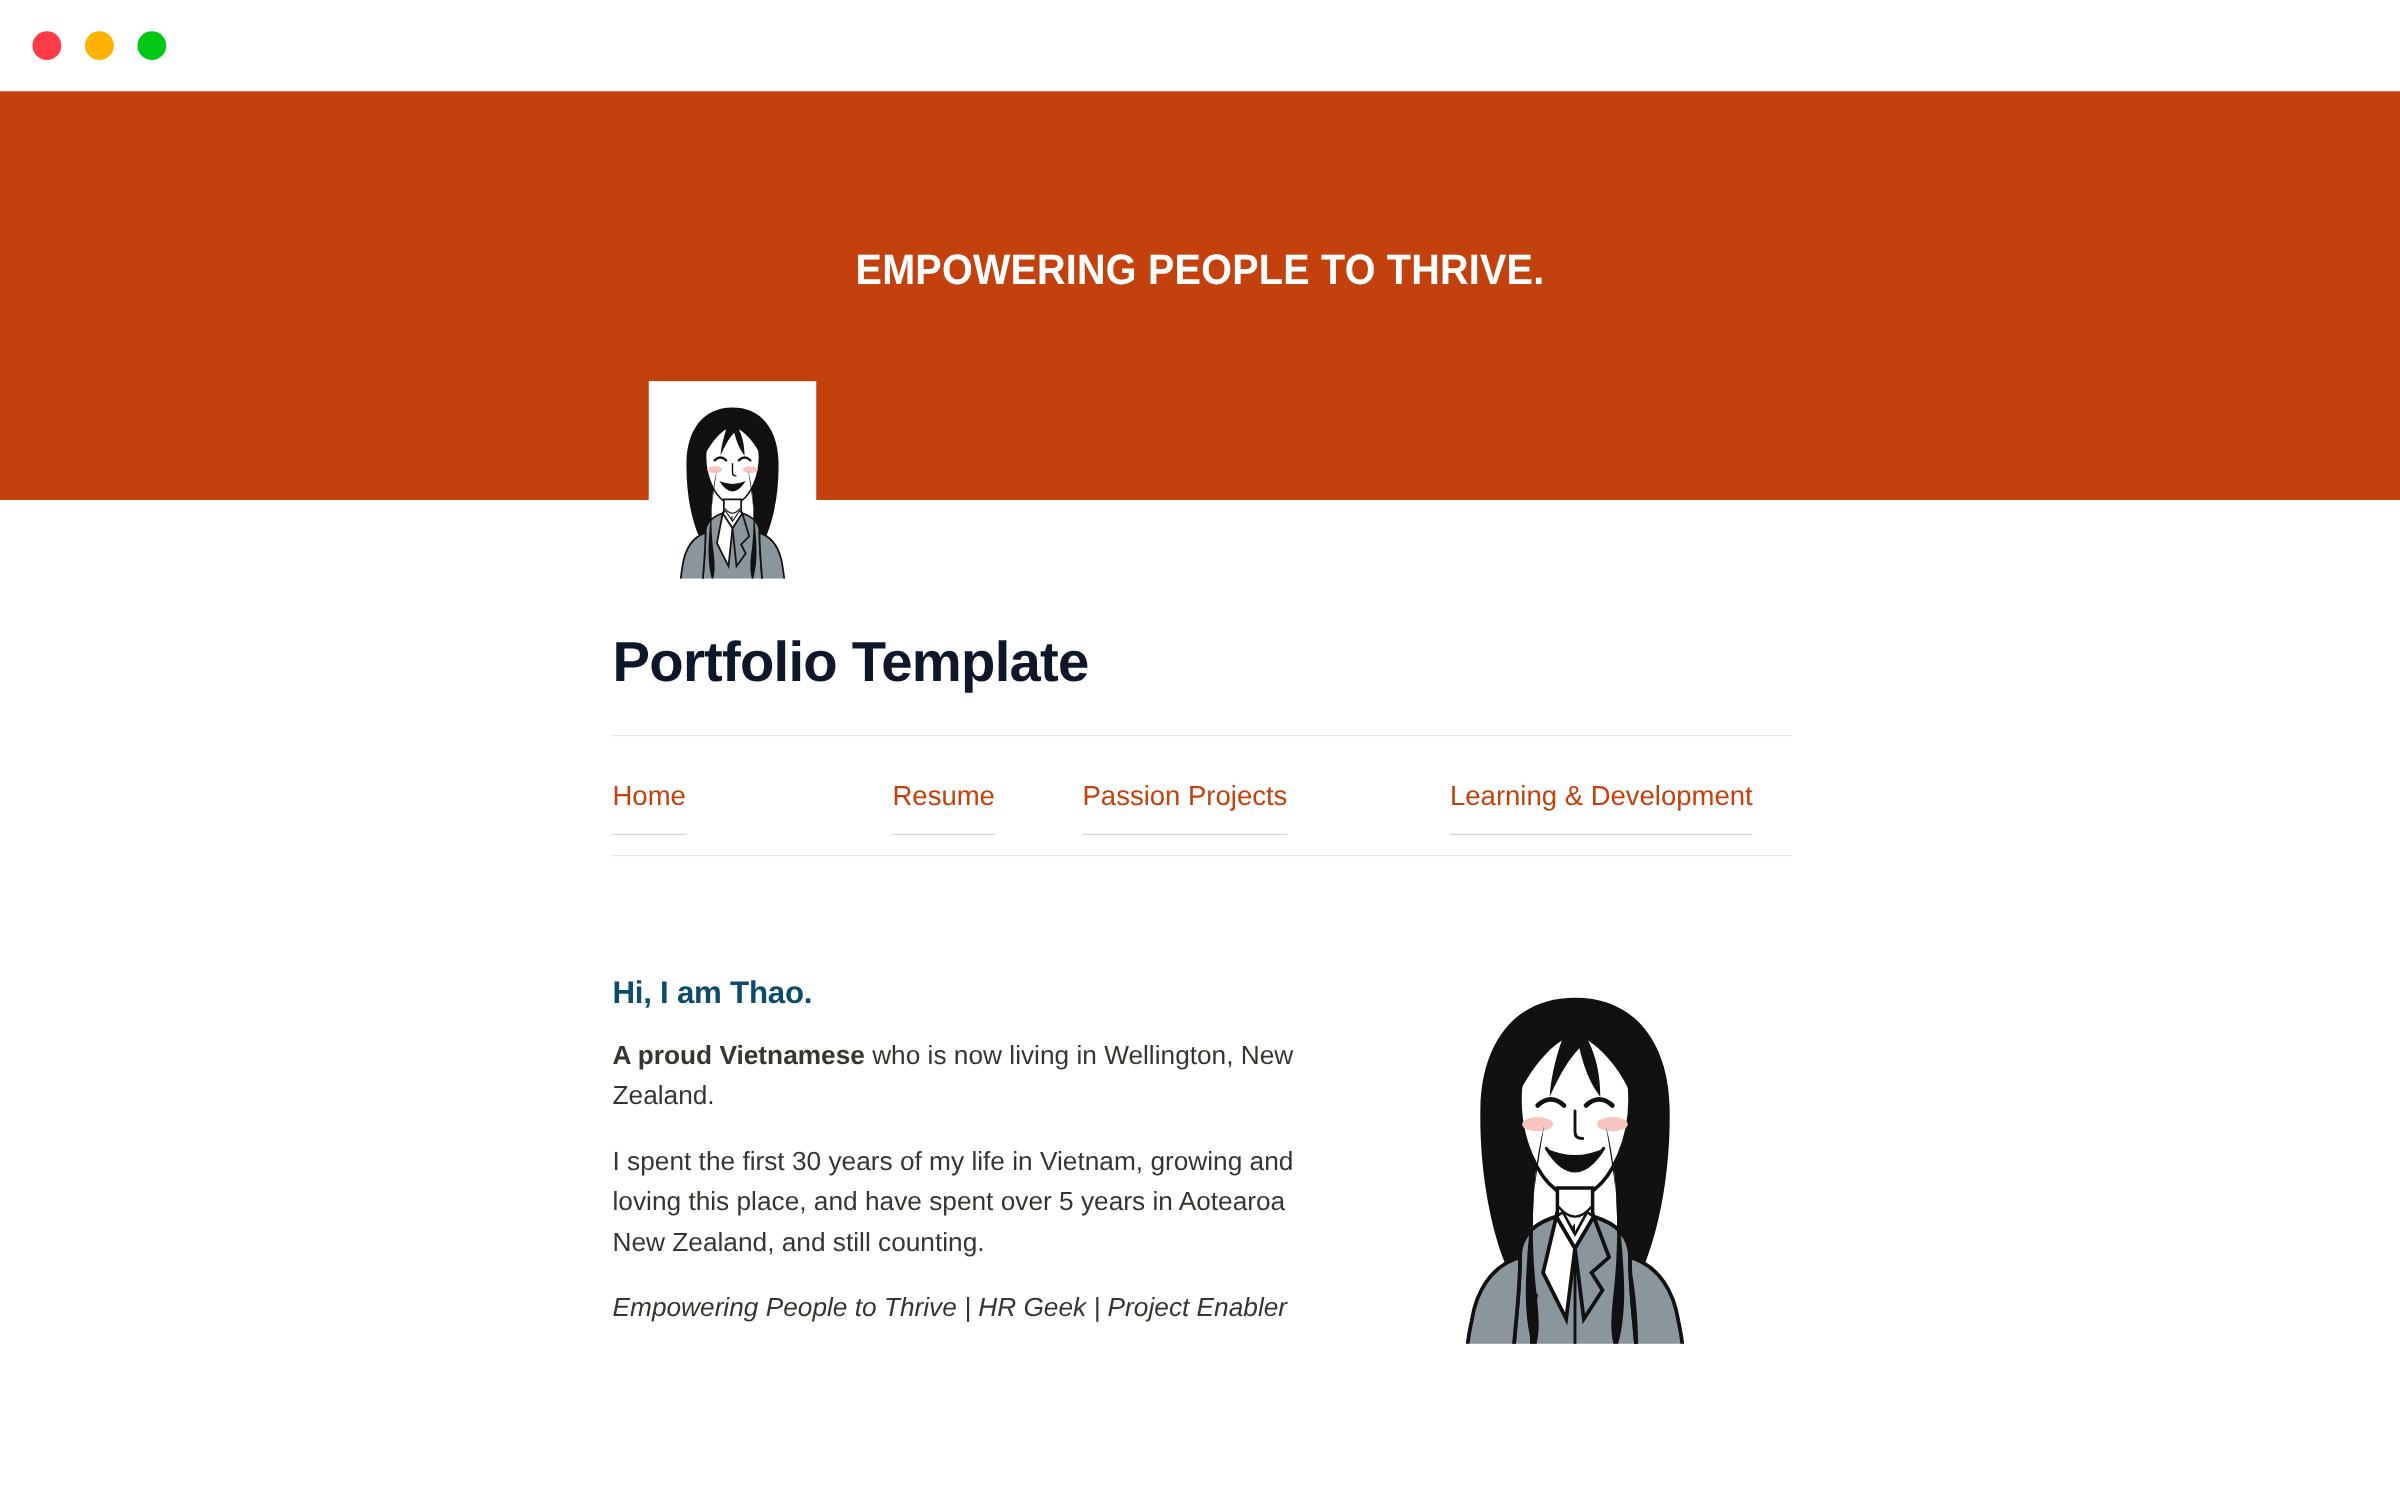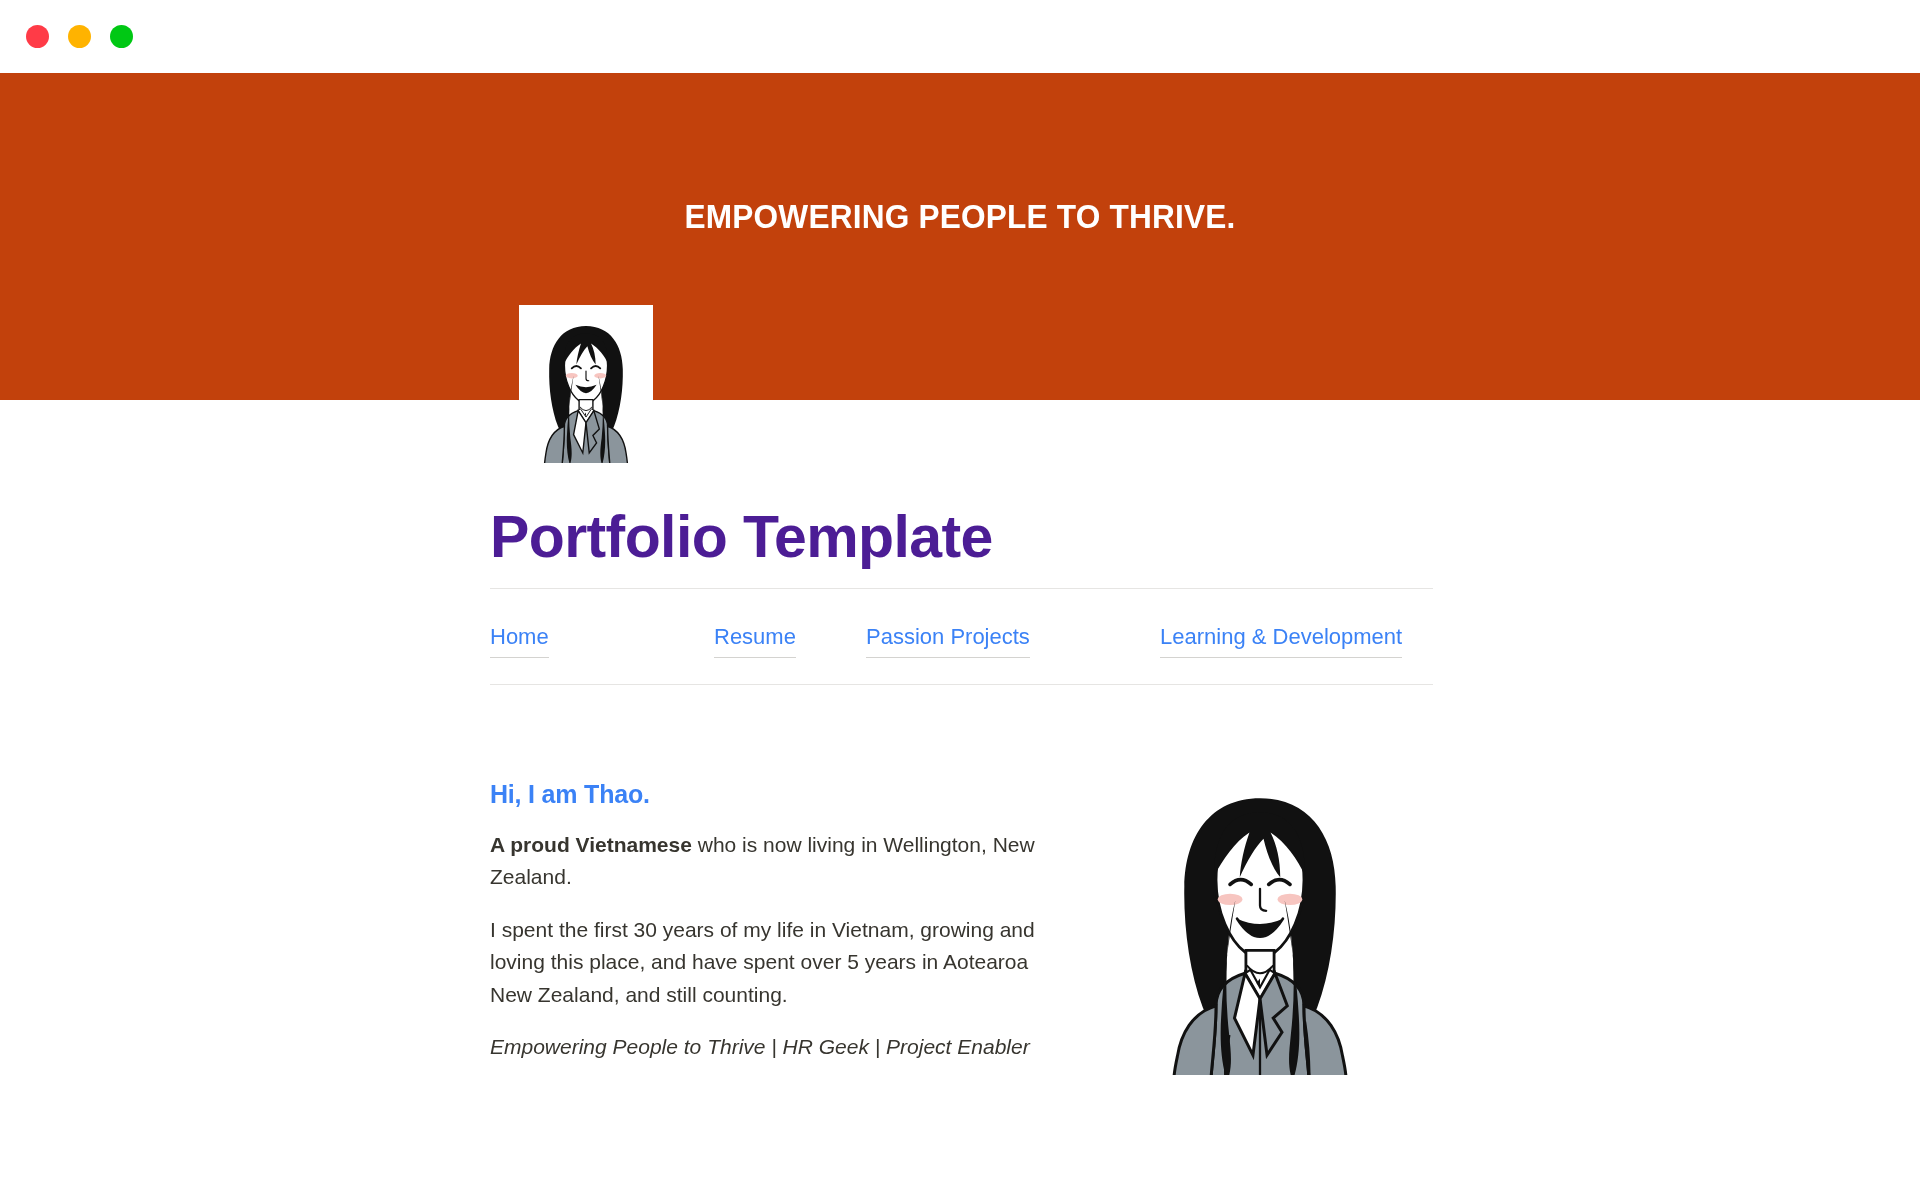--- a/index.html
+++ b/index.html
@@ -74,23 +74,23 @@
     position: absolute;
     top: 400px;
     left: 0;
     width: 1920px;
   }
 
   .page-title {
     position: absolute;
     top: 105px;
     left: 490px;
-    font-size: 59px;
+    font-size: 45px;
     font-weight: 700;
-    color: #4c1d95;
+    color: #0f172a;
     letter-spacing: -0.6px;
     line-height: 1.1;
   }
 
   
   .nav-rule {
     position: absolute;
     left: 490px;
     width: 943px;
     height: 1px;
@@ -103,44 +103,44 @@
     position: absolute;
     top: 222px;
     left: 490px;
     width: 943px;
     height: 40px;
   }
   .nav-link {
     position: absolute;
     top: 0;
     font-size: 22px;
-    color: #3b82f6;
+    color: #c2410c;
     line-height: 1.4;
     border-bottom: 1px solid #d4d3d0;
-    padding-bottom: 4px;
+    padding-bottom: 14px;
     white-space: nowrap;
     text-decoration: none;
     cursor: pointer;
   }
   .nav-link:nth-child(1) { left: 0px; }
   .nav-link:nth-child(2) { left: 199px; margin-left: 25px; }
   .nav-link:nth-child(3) { left: 376px; text-align: right; }
   .nav-link:nth-child(4) { left: 670px; }
 
   
   .intro-text {
     position: absolute;
     top: 378px;
     left: 490px;
     width: 545px;
   }
   .intro-heading {
     font-size: 25px;
     font-weight: 700;
-    color: #3b82f6;
+    color: #0c4a6e;
     line-height: 1.3;
     margin-bottom: 18px;
     letter-spacing: -0.2px;
   }
   .intro-para {
     font-size: 21px;
     color: #37352f;
     line-height: 1.55;
     margin-bottom: 20px;
   }

